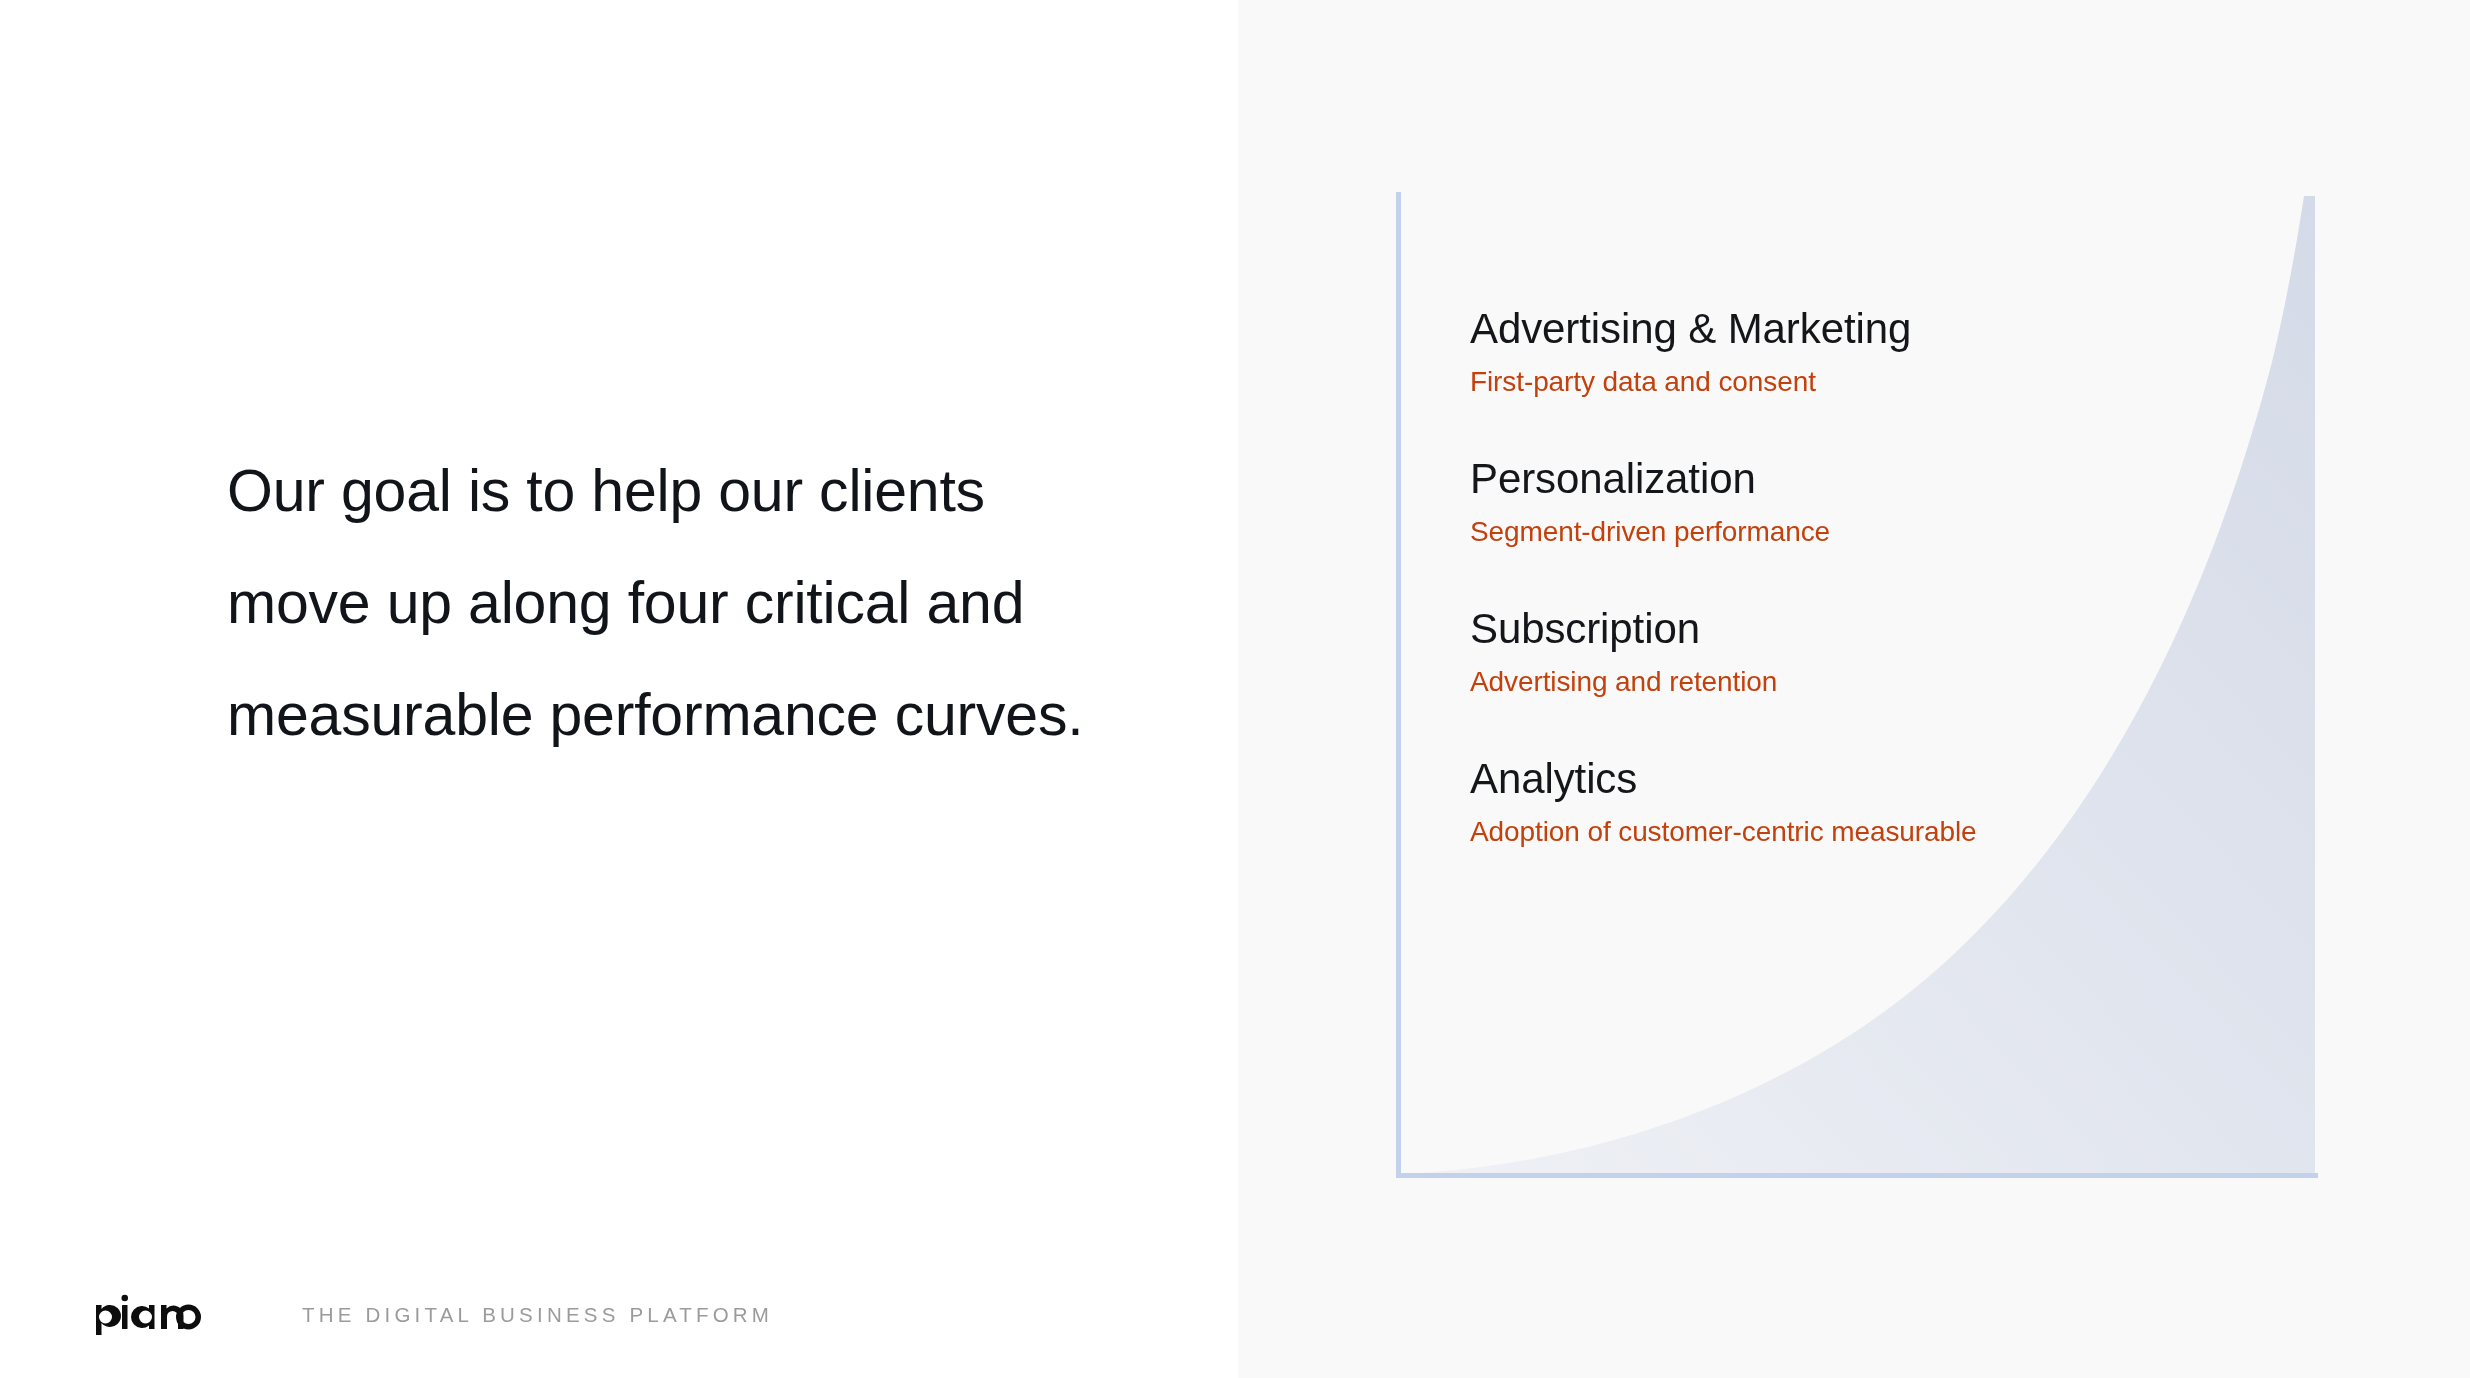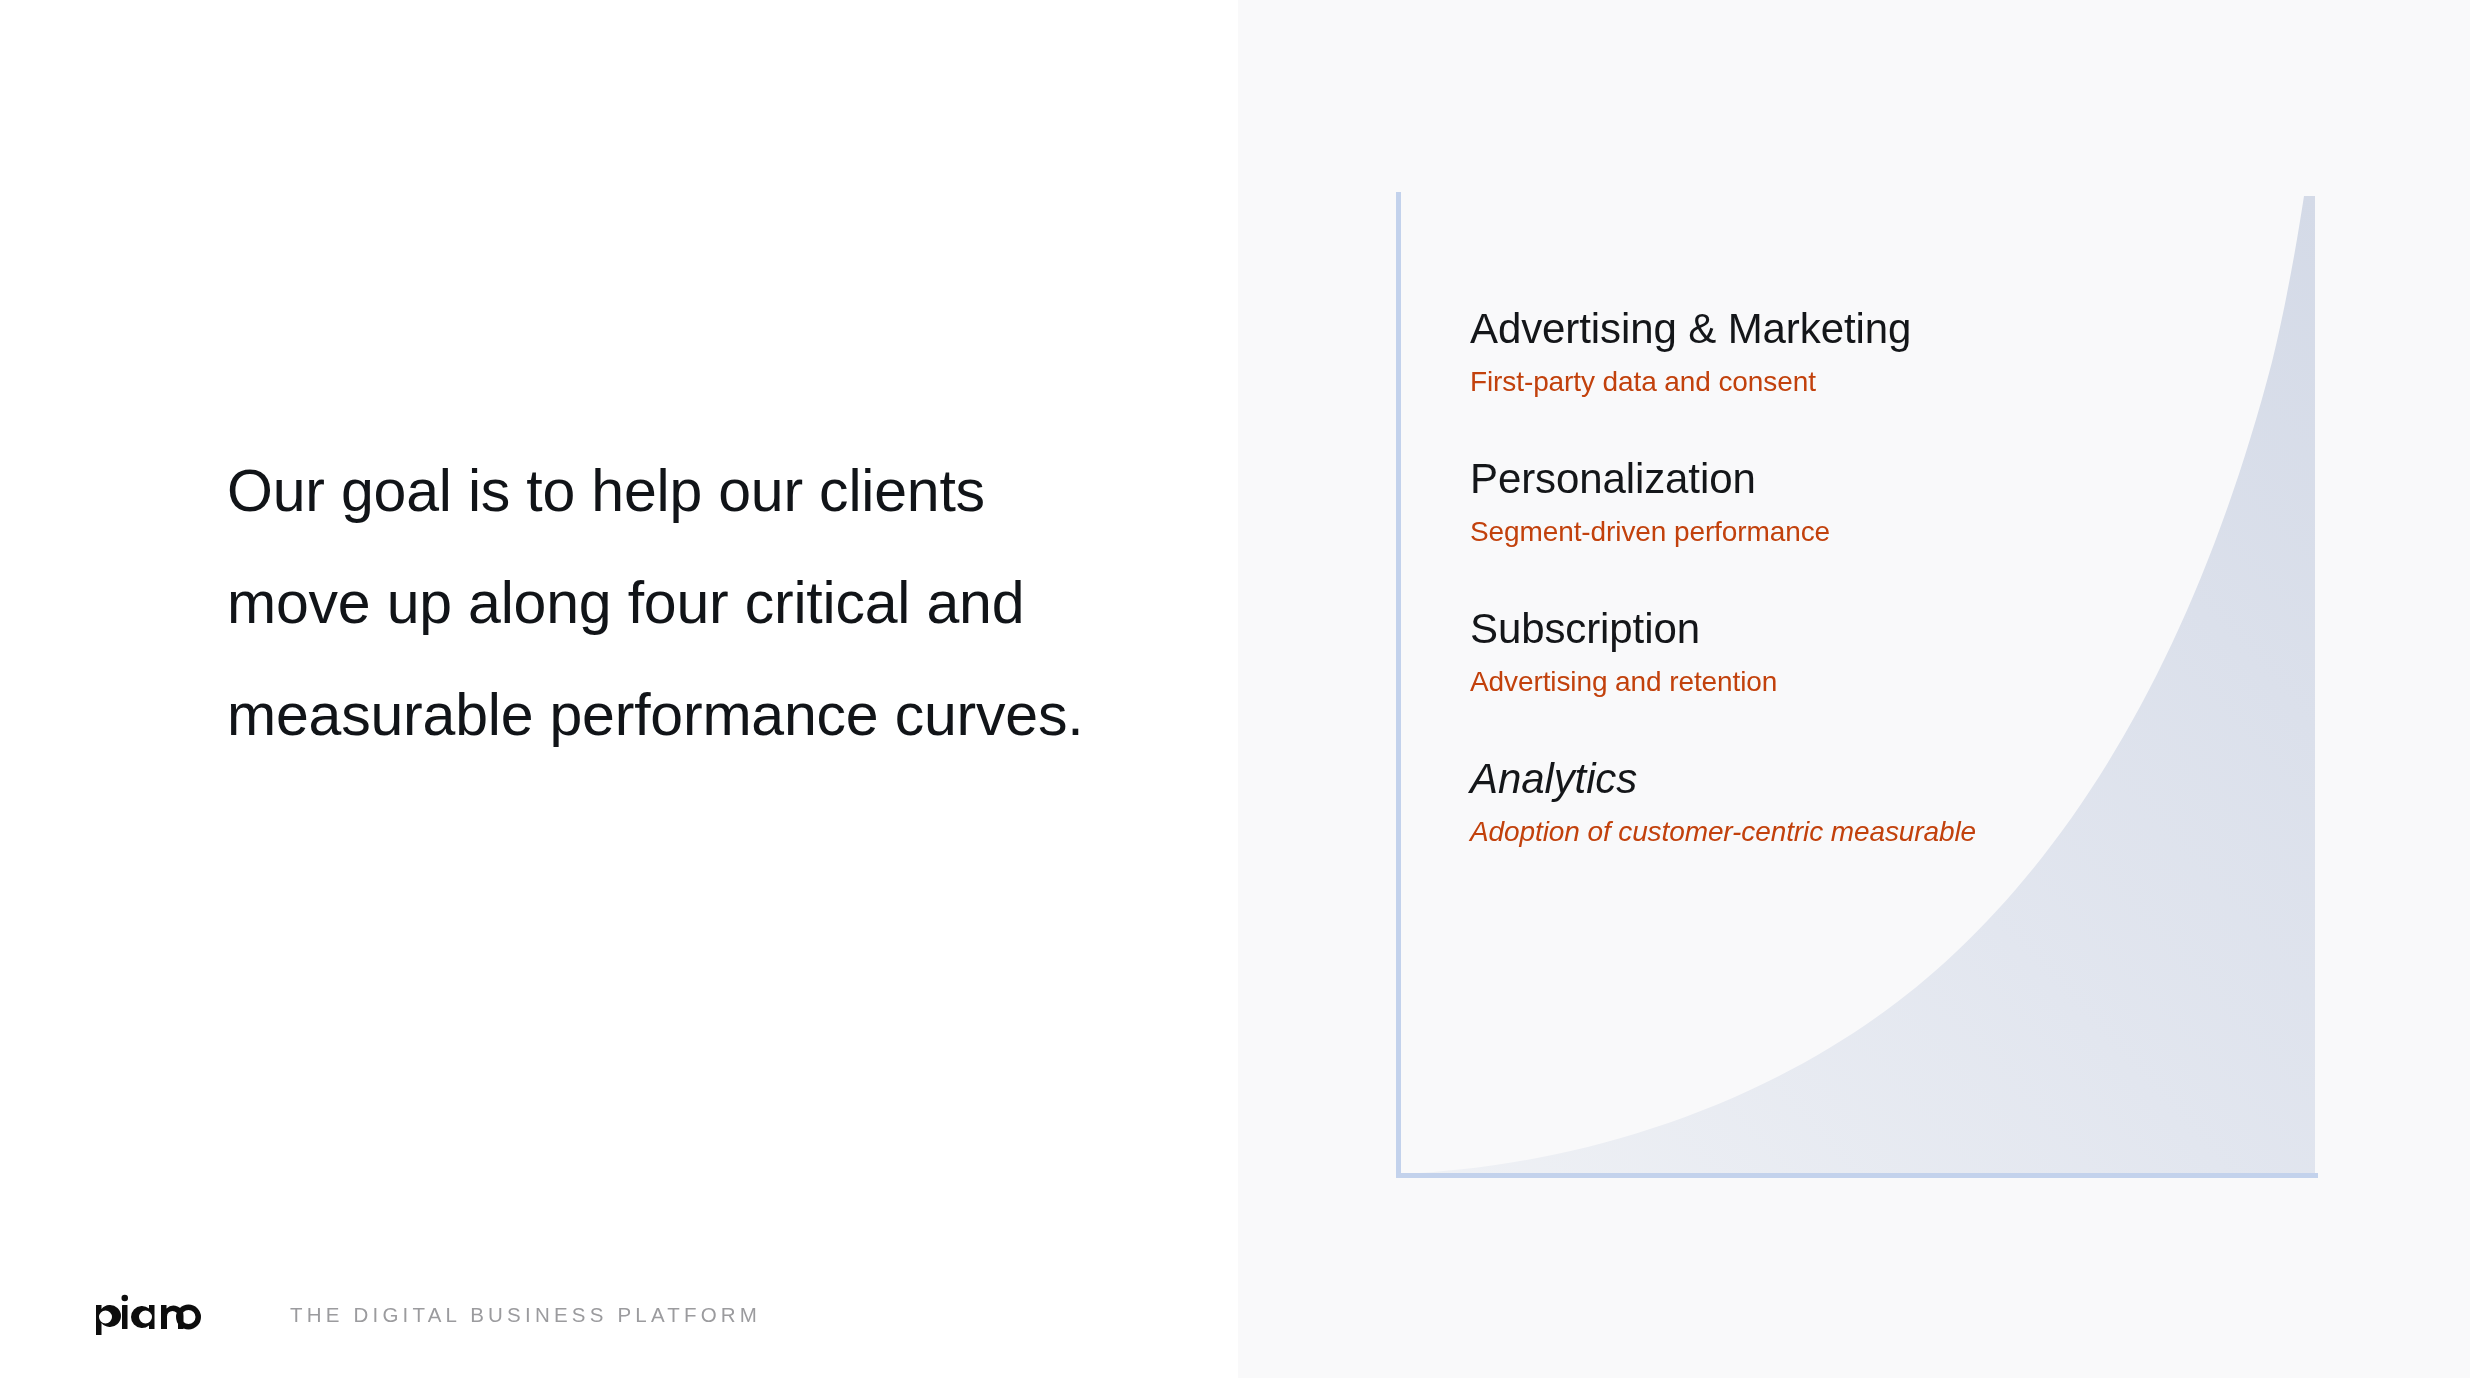--- a/index.html
+++ b/index.html
@@ -53,20 +53,21 @@
   }
 
   
   .footer {
     position: absolute;
     left: 94px;
     top: 1288px;
     display: flex;
     align-items: center;
     height: 54px;
+    gap: 12px;
   }
   .logo-wordmark {
     display: block;
     width: 112px;
     height: 44px;
   }
   .tagline {
     margin-left: 84px;
     font-size: 20.5px;
     letter-spacing: 4.2px;
@@ -97,21 +98,20 @@
     position: absolute;
     left: 1470px;
     top: 304px;
     width: 900px;
   }
   .curve-item {
     margin-bottom: 46px;
   }
   .curve-item:last-child {
     margin-bottom: 16px;
-    font-style: italic;
   }
   .curve-title {
     font-size: 42px;
     line-height: 49px;
     font-weight: 400;
     color: #141619;
     letter-spacing: -0.1px;
     white-space: nowrap;
   }
   .curve-sub {

